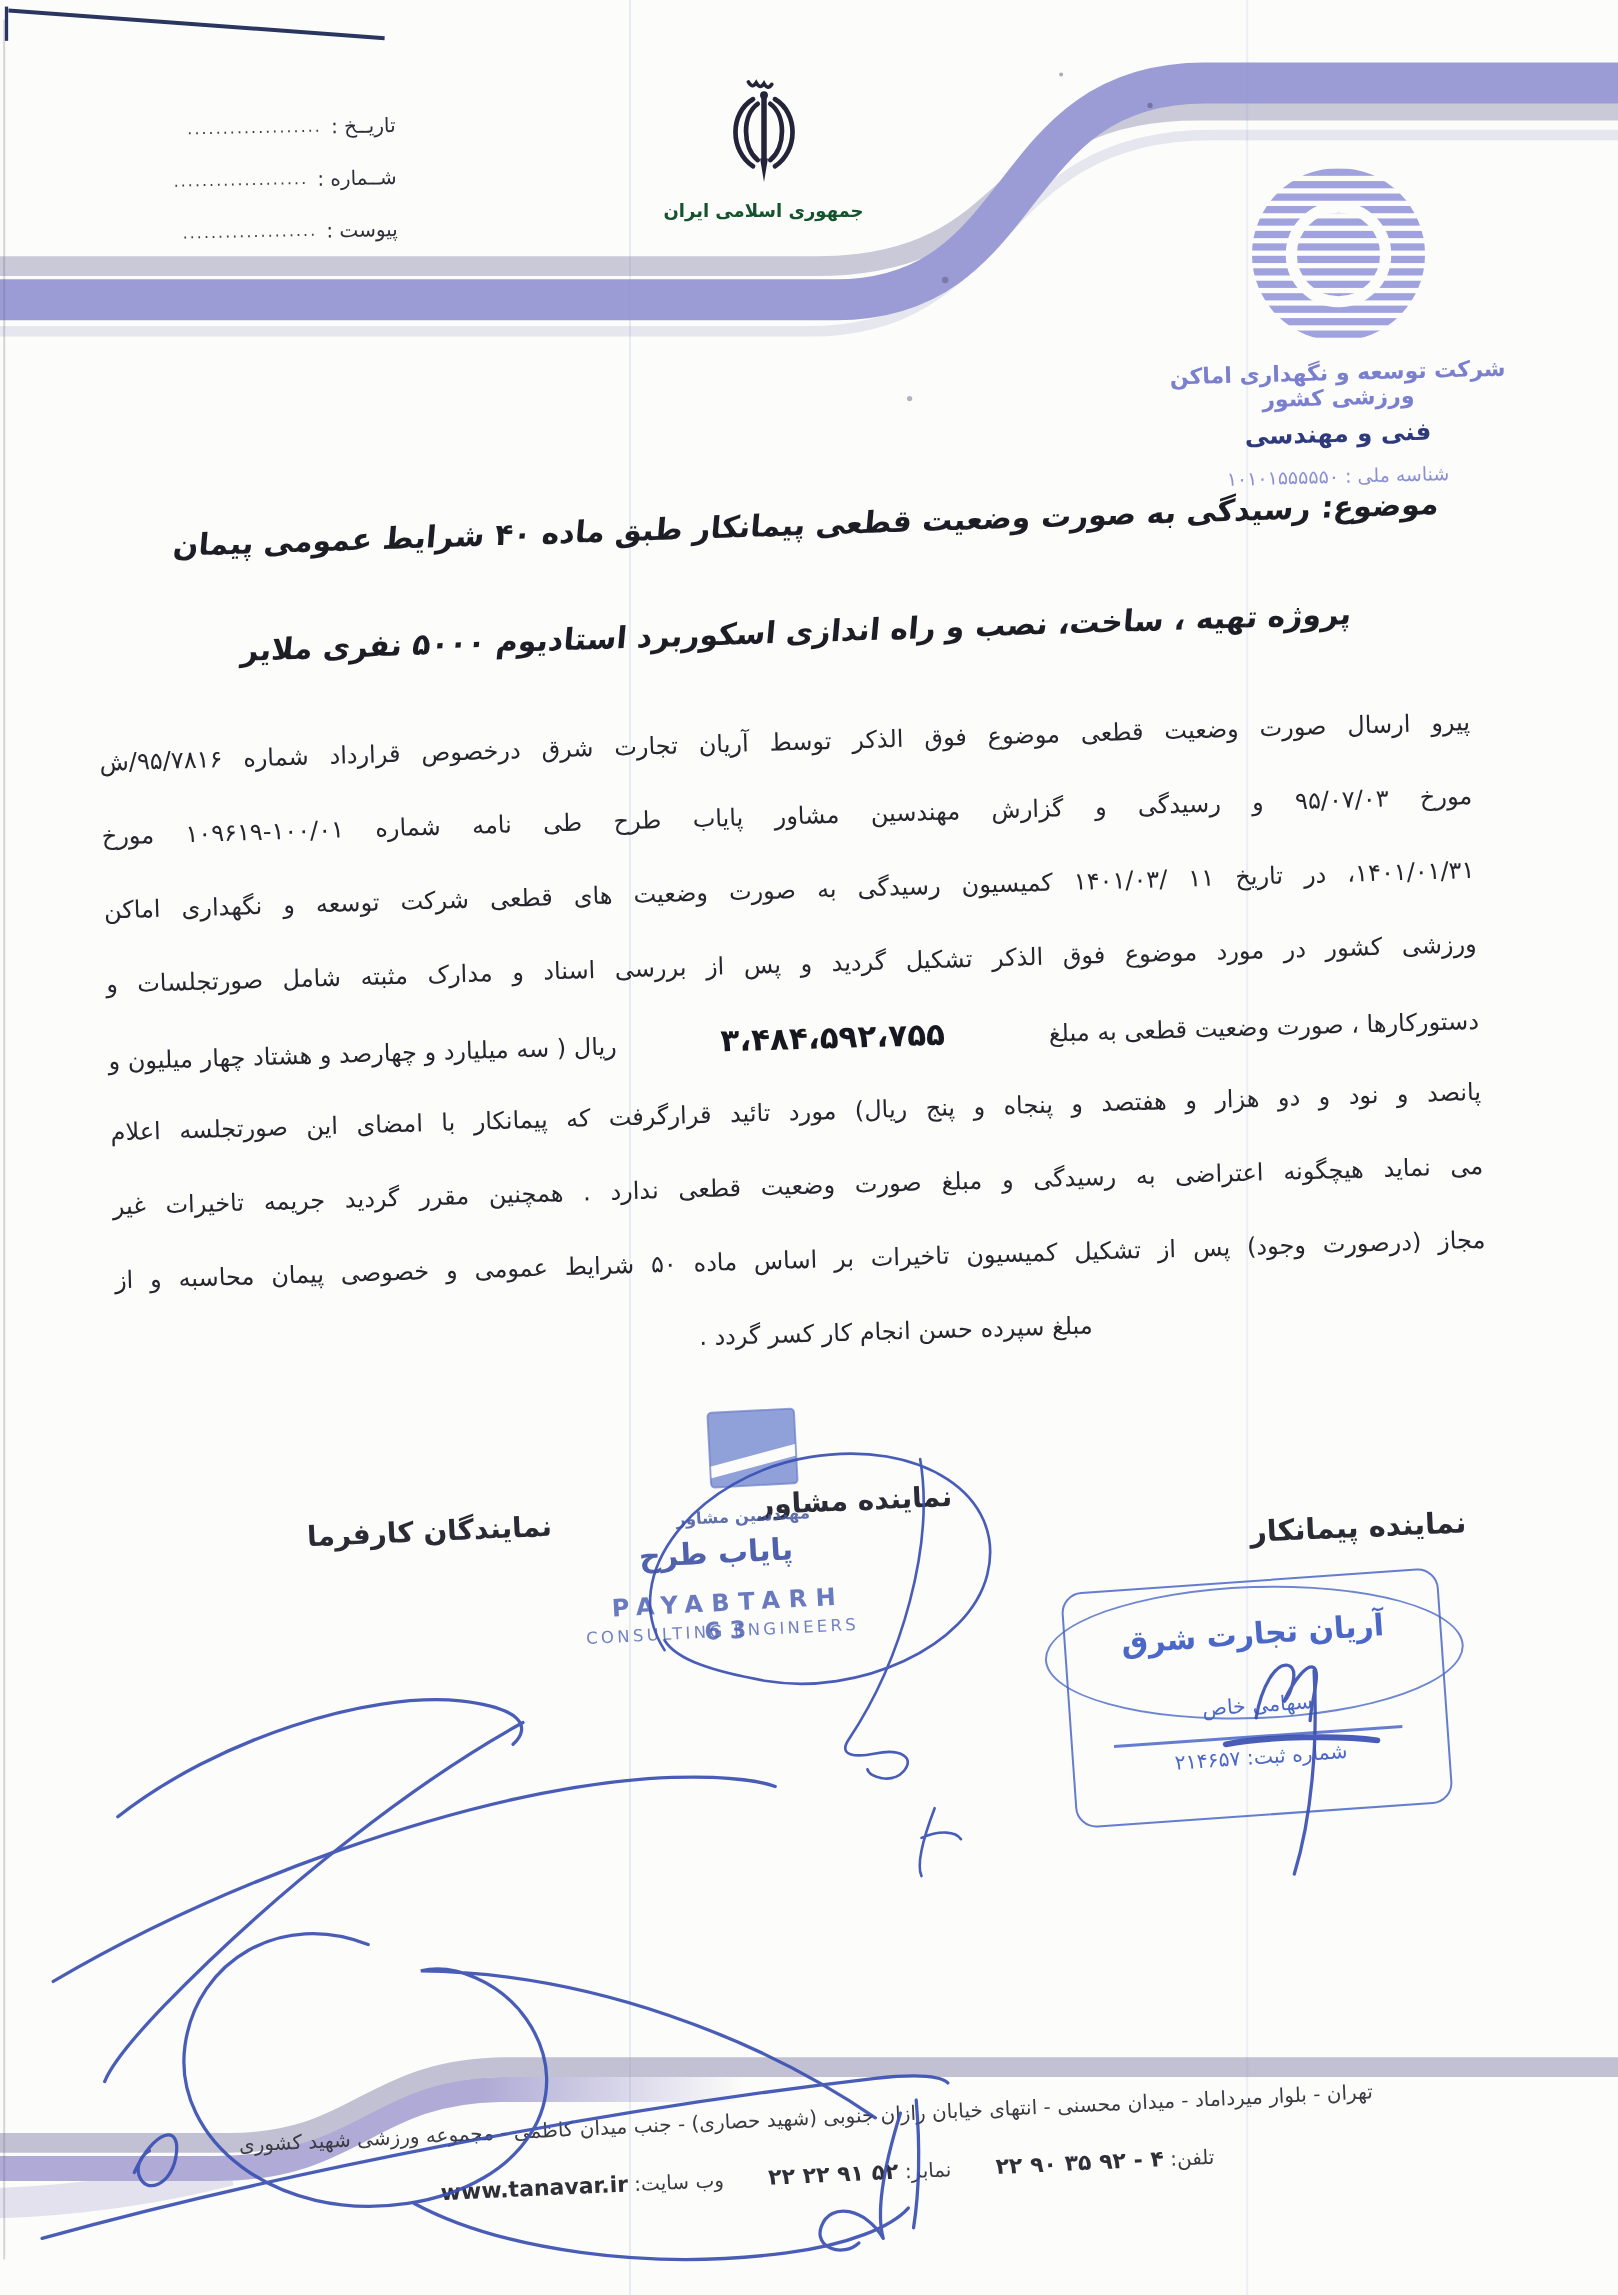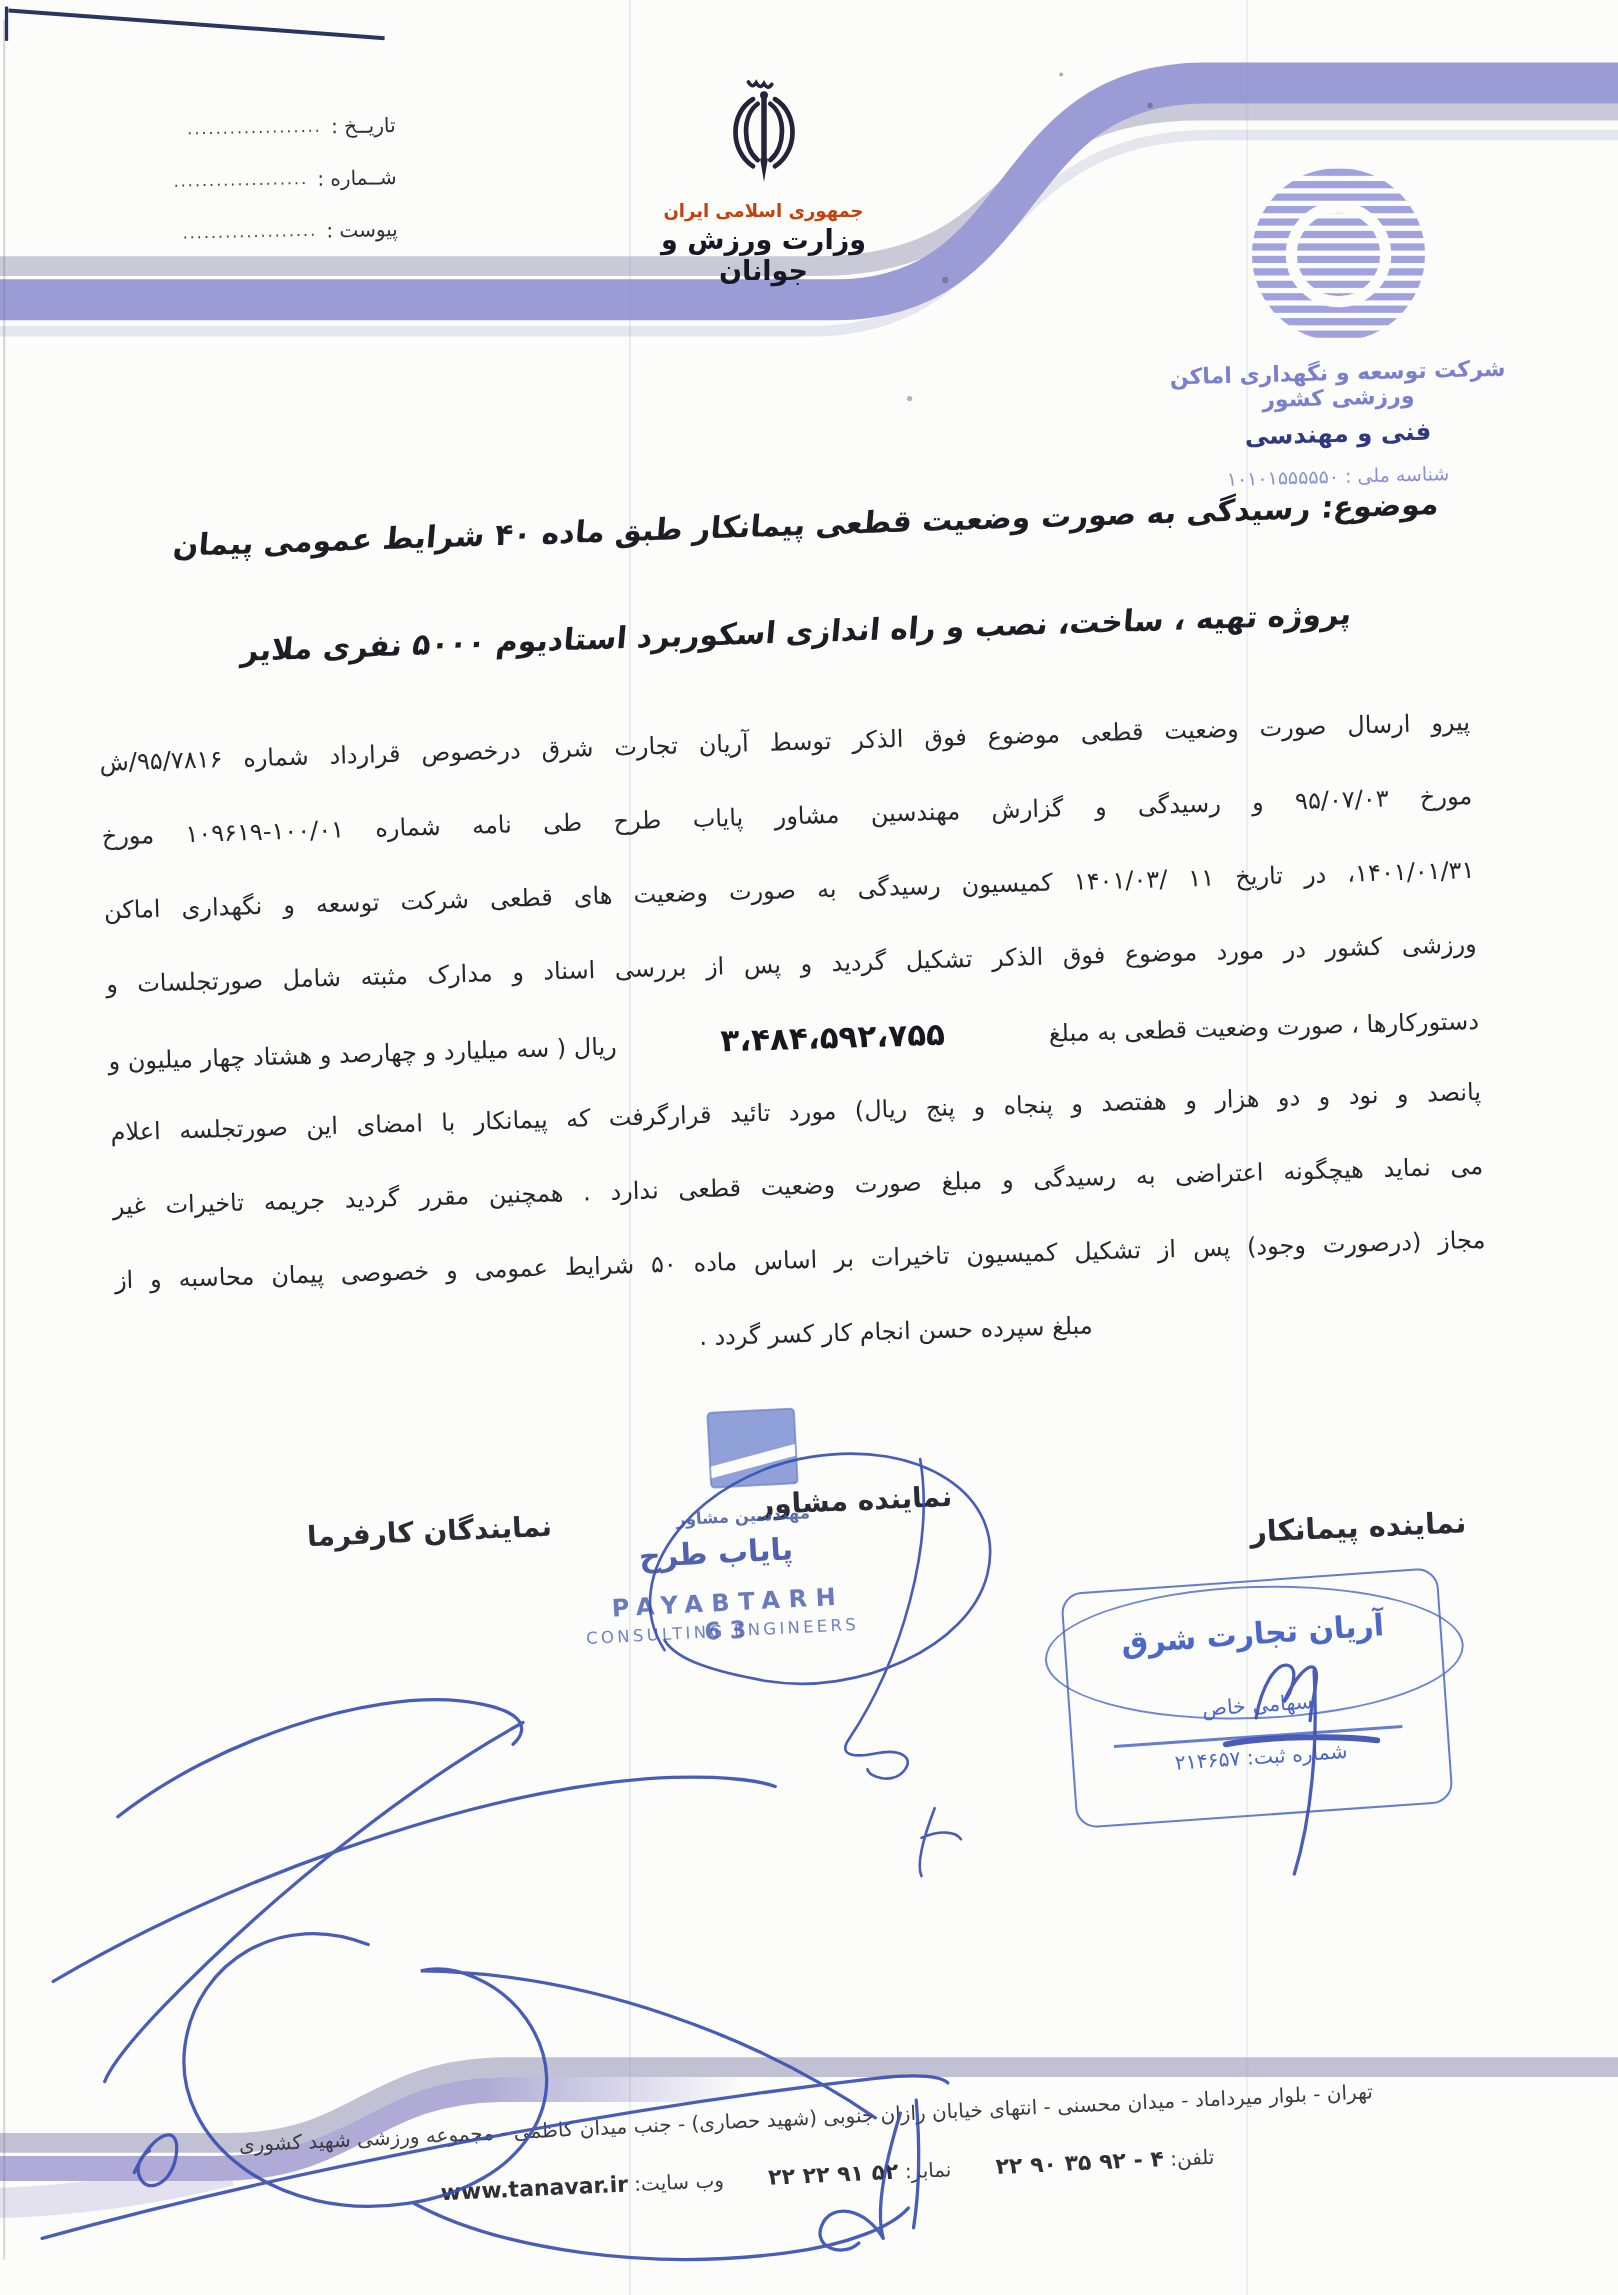--- a/index.html
+++ b/index.html
@@ -11,21 +11,21 @@
   svg{display:block;}
   .abs{position:absolute;}
   
   .hdr-fields{position:absolute;top:116px;left:111px;width:287px;transform:rotate(-1.2deg);}
   .frow{display:flex;align-items:flex-end;margin-bottom:28px;font-size:20px;color:#2e2e38;}
   .frow .flabel{white-space:nowrap;letter-spacing:0.7px;}
   .frow .fdots{flex:1;overflow:hidden;white-space:nowrap;font-size:16px;letter-spacing:2px;color:#3d3d46;padding:0 9.2px 2.6px 0;}
   
   .hdr-center{position:absolute;top:71px;left:626px;width:277px;text-align:center;}
   .emblem{margin:0 auto;}
-  .republic{font-size:18px;font-weight:bold;color:#c2410c;margin-top:4px;}
+  .republic{font-size:18px;font-weight:bold;color:#14532d;margin-top:4px;}
   .ministry{font-size:27px;font-weight:bold;color:#181824;margin-top:2.6px;}
   
   .hdr-right{position:absolute;top:166px;left:1128px;width:422px;text-align:center;}
   .companylogo{margin:0 auto;}
   .company-name{font-size:22px;font-weight:bold;color:#7b80ce;margin-top:17px;transform:rotate(-1.5deg);}
   .company-dept{font-size:24.4px;font-weight:bold;color:#2e3a7c;margin-top:9.2px;transform:rotate(-1.5deg);}
   .company-natid{font-size:19px;color:#8b90d4;margin-top:17px;transform:rotate(-1.5deg);}
   
   .subject{position:absolute;top:449px;right:152px;width:1311px;text-align:center;
     font-size:30px;font-weight:bold;color:#1d1d26;line-height:107px;
@@ -131,21 +131,20 @@
         <path d="M36 36 C 6 54 6 102 36 122" stroke-width="6"></path>
         <path d="M64 36 C 94 54 94 102 64 122" stroke-width="6"></path>
         <path d="M42 42 C 22 56 22 98 42 114" stroke-width="6"></path>
         <path d="M58 42 C 78 56 78 98 58 114" stroke-width="6"></path>
         <path d="M50 30 L 50 118" stroke-width="7"></path>
       </g>
       <polygon points="45,112 55,112 50,142" fill="#23233a"></polygon>
       <circle cx="50" cy="31" r="5" fill="#23233a"></circle>
     </svg>
     <div class="republic">جمهوری اسلامی ایران</div>
-    <div class="ministry">وزارت ورزش و جوانان</div>
   </div>
 
   <div class="hdr-right z1">
     <svg class="companylogo" width="177" height="177" viewBox="0 0 270 270">
       <defs>
           <clipPath id="logoclip">
             <circle cx="135" cy="135" r="132"></circle>
           </clipPath>
         </defs>
       <g clip-path="url(#logoclip)">

